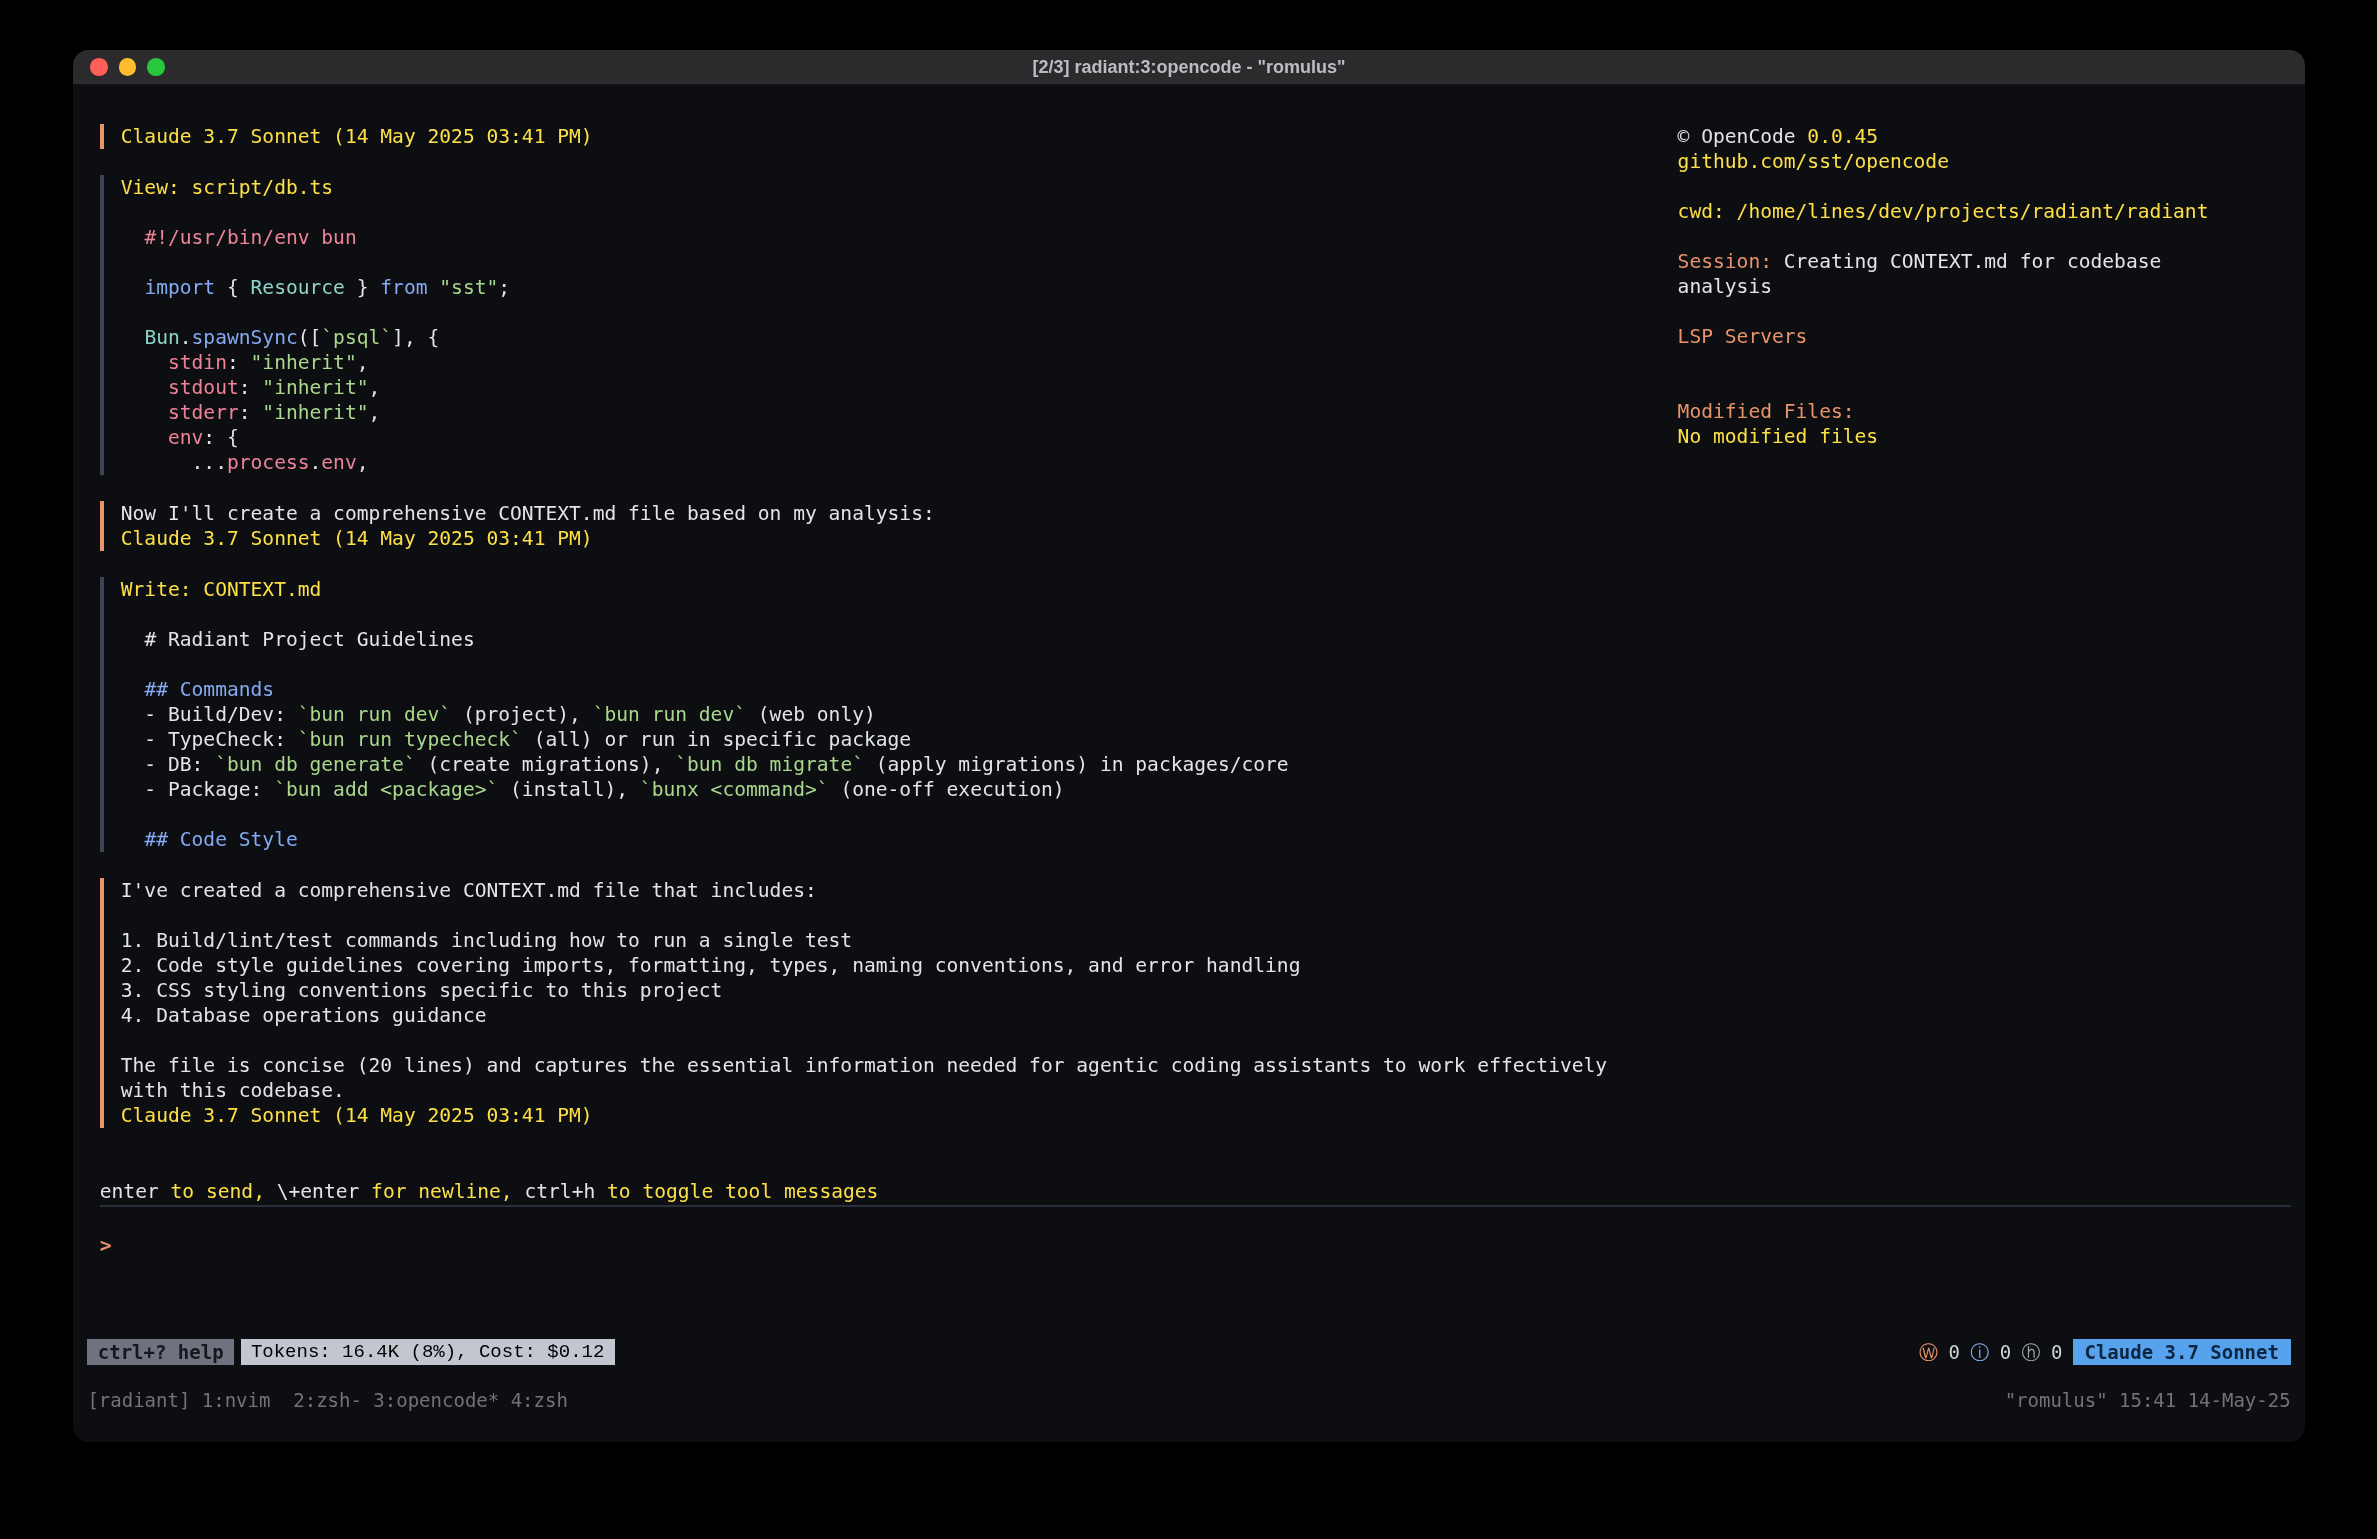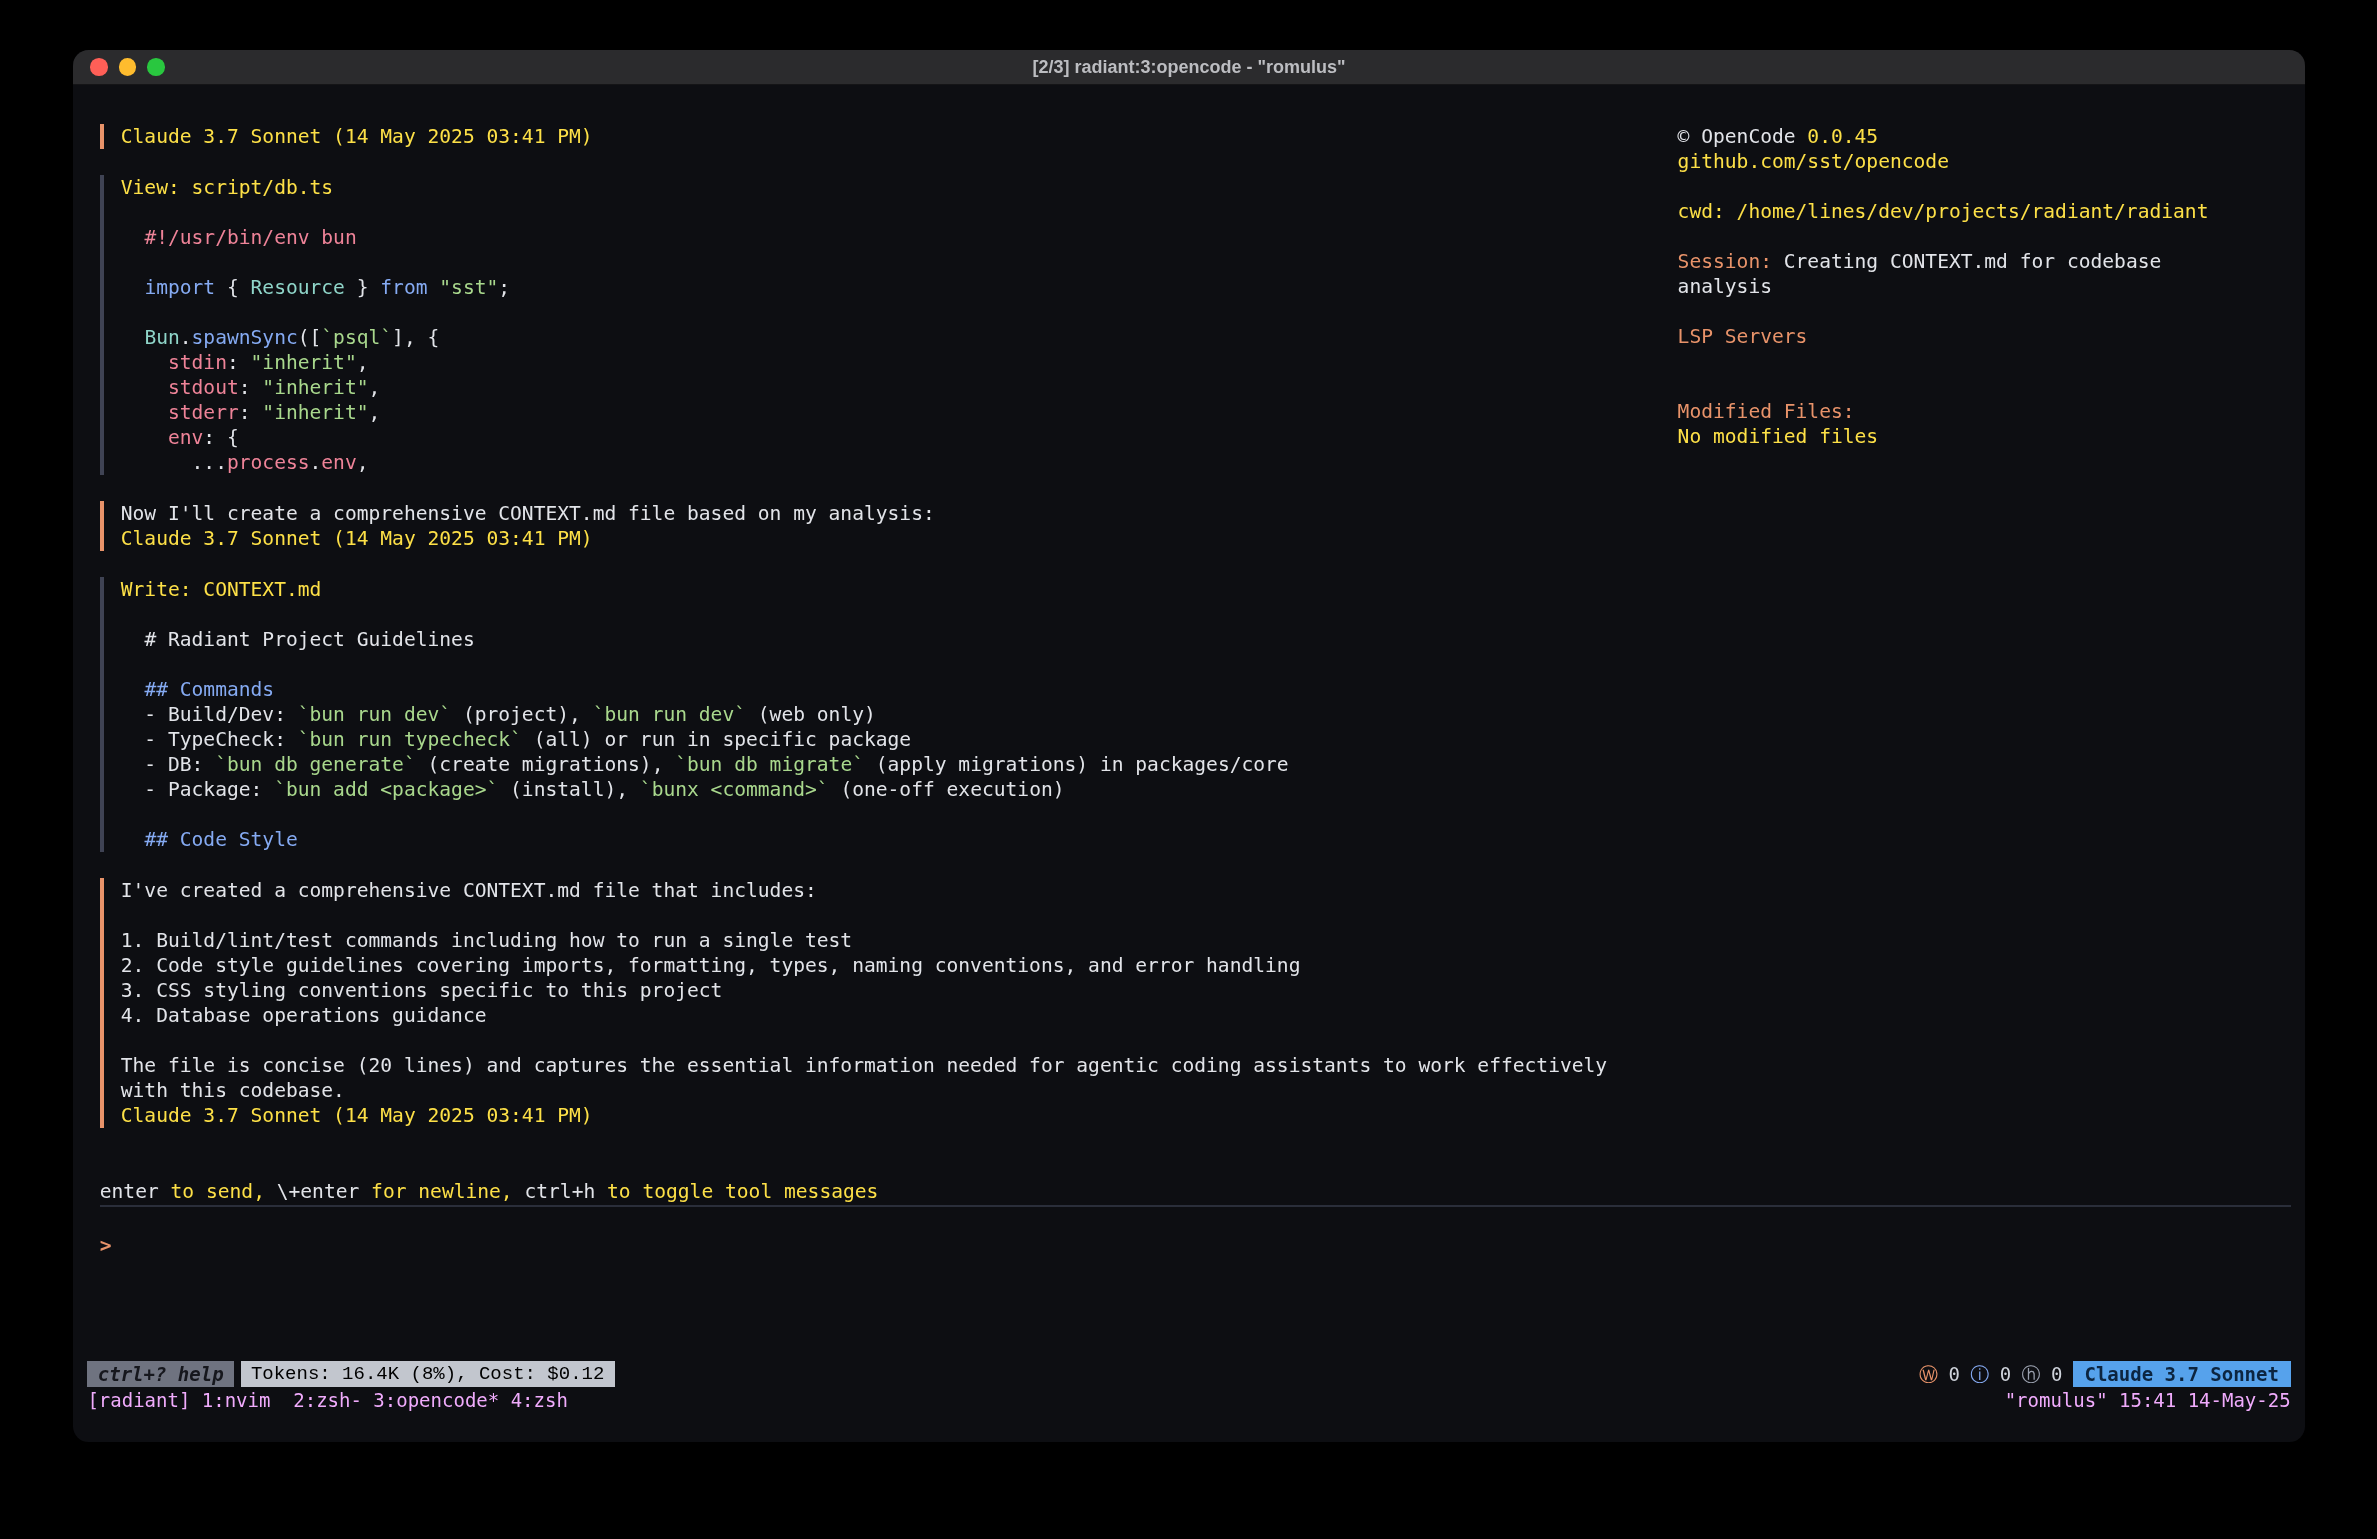--- a/index.html
+++ b/index.html
@@ -46,28 +46,28 @@
   .t-b   { font-weight: 400; }
 
   .help-row { padding-left: 12.4px; margin-top: 25px; }
   .divider { height: 1.3px; background: #2a2e3a; margin: 1.3px 0 0 12.4px; }
   .prompt-row { padding-left: 12.4px; margin-top: 26px; }
   .prompt-caret { color: #e8936a; font-weight: 700; }
   .spacer { flex: 1; }
 
   .statusbar { flex: none; display: flex; align-items: stretch; height: 26px; font-size: 19px; line-height: 26px; }
   .seg { padding: 0 10.4px; white-space: pre; }
-  .seg-help { background: #6f7380; color: #16171d; font-weight: 700; font-style: italic; }
+  .seg-help { background: #6f7380; color: #16171d; font-weight: 700; }
   .seg-tokens { background: #c2c6ce; color: #000000; margin-left: 6.5px; font-family: Liberation Mono, monospace; }
   .status-right { margin-left: auto; display: flex; align-items: center; gap: 10.4px; }
   .icon-warn { color: #e8936a; } .icon-info { color: #85aaf2; } .icon-hint { color: #9aa0ae; }
   .count { color: #cfd3db; }
   .badge { background: #56a2ec; color: #0c2540; font-weight: 700; padding: 0 11.7px; margin-left: 0; white-space: pre; }
 
-  .tmuxbar { flex: none; display: flex; height: 26px; line-height: 26px; font-size: 19px; color: #f0abfc; margin-top: 0; white-space: pre; }
+  .tmuxbar { flex: none; display: flex; height: 26px; line-height: 26px; font-size: 19px; color: #737373; margin-top: 22px; white-space: pre; }
   .tmux-right { margin-left: auto; }
 </style>
 </head>
 <body>
 
 <div class="window">
 
   <div class="titlebar">
     <div class="traffic">
       <div class="dot red"></div>

